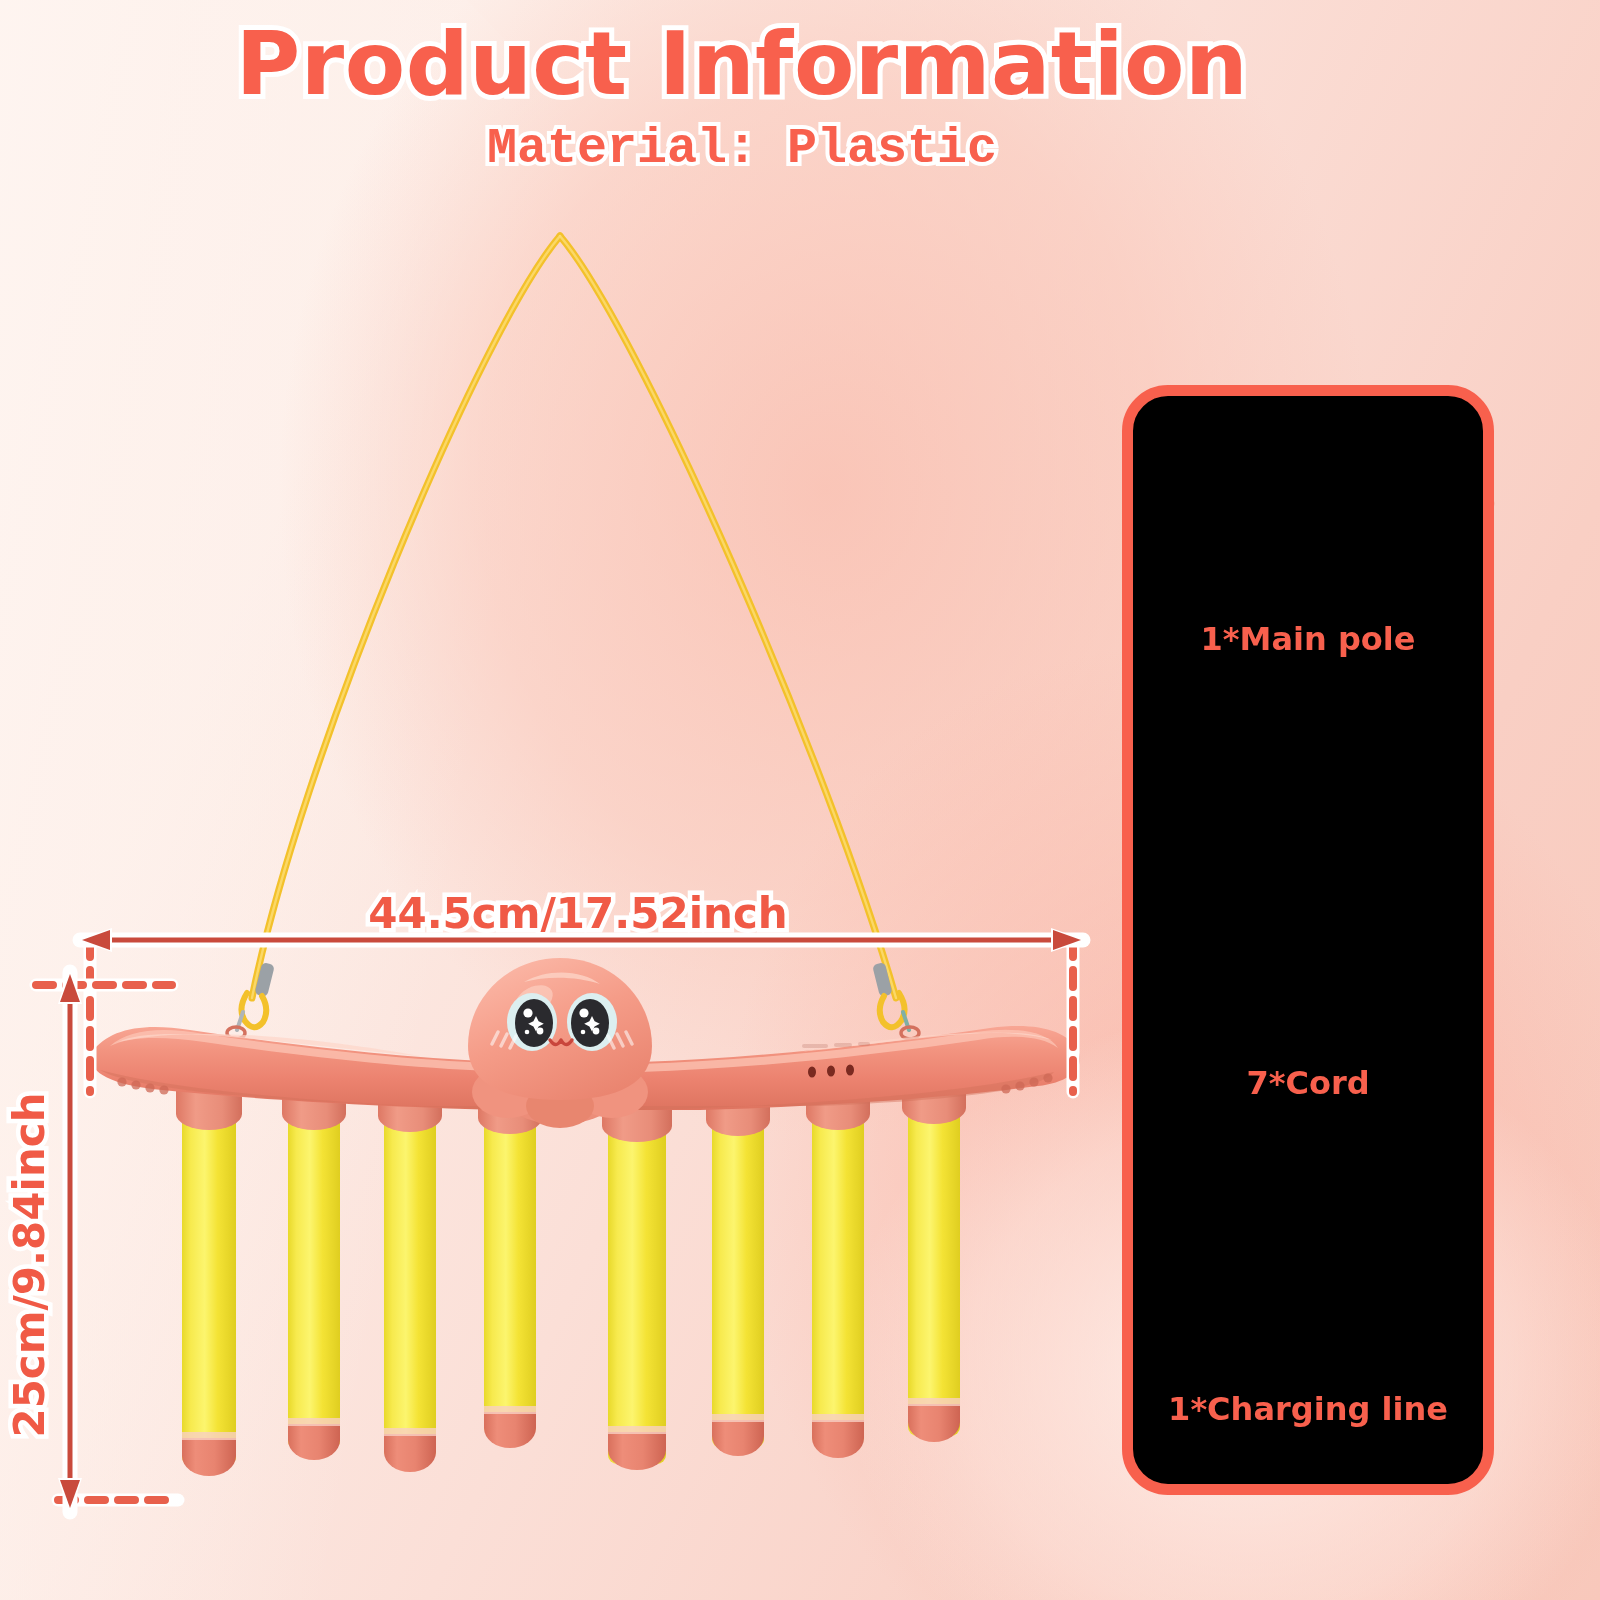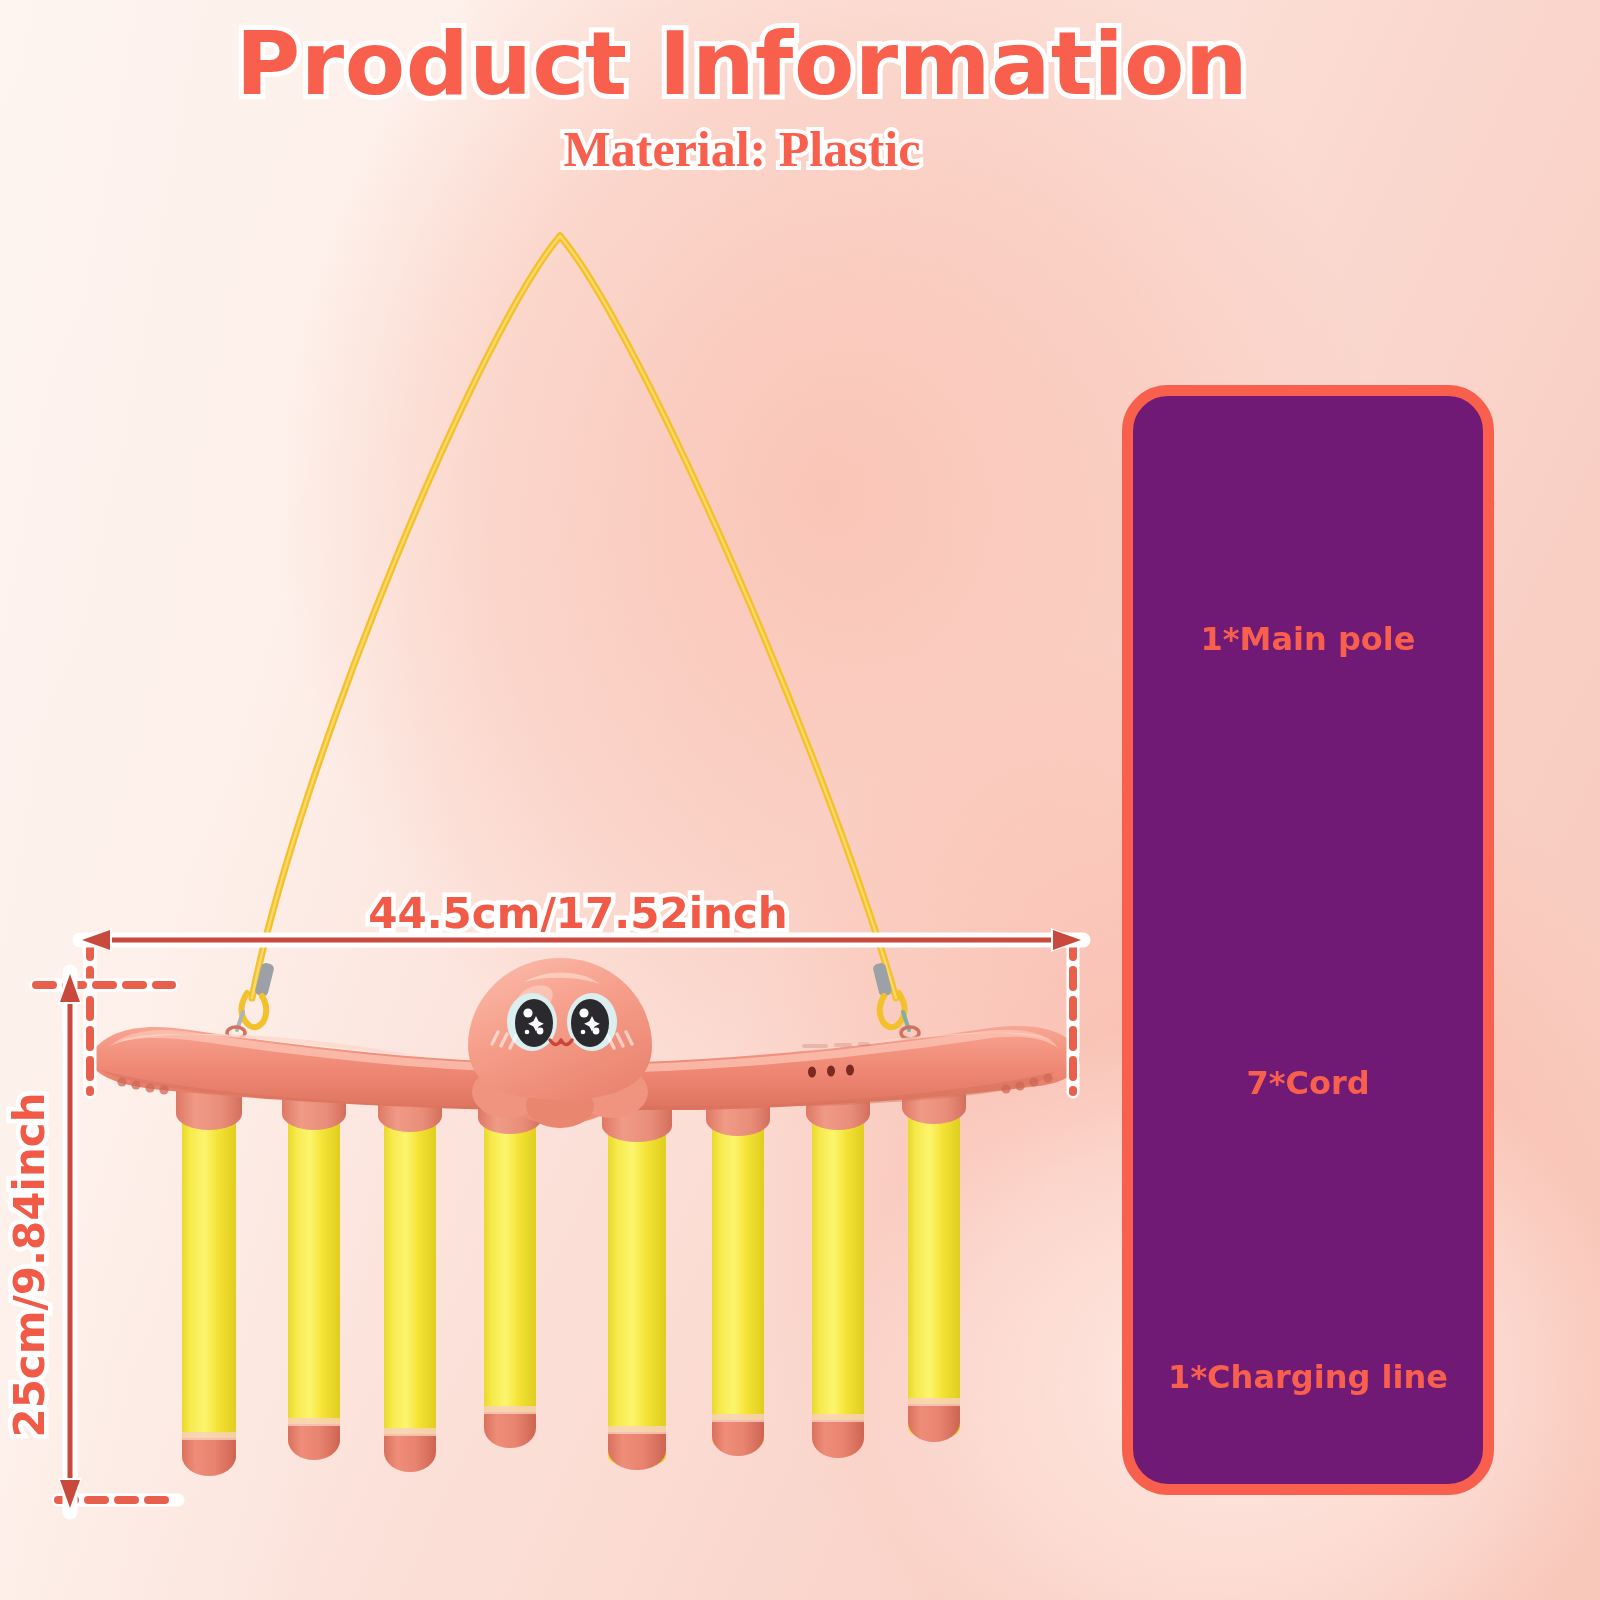--- a/index.html
+++ b/index.html
@@ -40,47 +40,47 @@
   
   .head-wrap{ position:absolute; top:18px; left:0; width:1484px; text-align:center; }
   .title{
     font-family:"DejaVu Sans", sans-serif;
     font-size:88px; font-weight:bold; color:#f8604d;
     letter-spacing:.5px; line-height:1.05;
     -webkit-text-stroke:10px #fff; paint-order:stroke fill;
     text-shadow:0 0 2px #fff;
   }
   .subtitle{
-    font-family:Liberation Serif, serif;
+    font-family:Liberation Mono, monospace;
     font-size:50px; font-weight:bold; color:#f8604d;
     margin-top:10px;
     -webkit-text-stroke:8px #fff; paint-order:stroke fill;
   }
 
   
   svg.stage{ position:absolute; inset:0; width:1600px; height:1600px; }
 
   
   .panel{
     position:absolute; left:1122px; top:385px;
     width:372px; height:1110px;
-    background:#701a75;
+    background:#000000;
     border:11px solid #f8604d;
     border-radius:46px;
   }
   .panel-item{ position:absolute; left:0; width:100%; text-align:center; }
   .panel-label{
     font-family:"DejaVu Sans", sans-serif;
     font-size:32px; font-weight:bold; color:#f8604d;
     white-space:nowrap;
   }
   .pi-1{ top:62px; }
   .pi-2{ top:320px; }
   .pi-3{ top:560px; }
-  .pi-4{ top:800px; }
+  .pi-4{ top:832px; }
   .slot-art{ height:96px; display:flex; align-items:center; justify-content:center; }
   .slot-art.tall{ height:150px; }
   .lab-row{ margin-top:12px; }
 </style>
 </head>
 <body>
 
 <div class="bg-base"></div>
 <div class="bg-wave-c"></div>
 <div class="bg-wave-a"></div>

